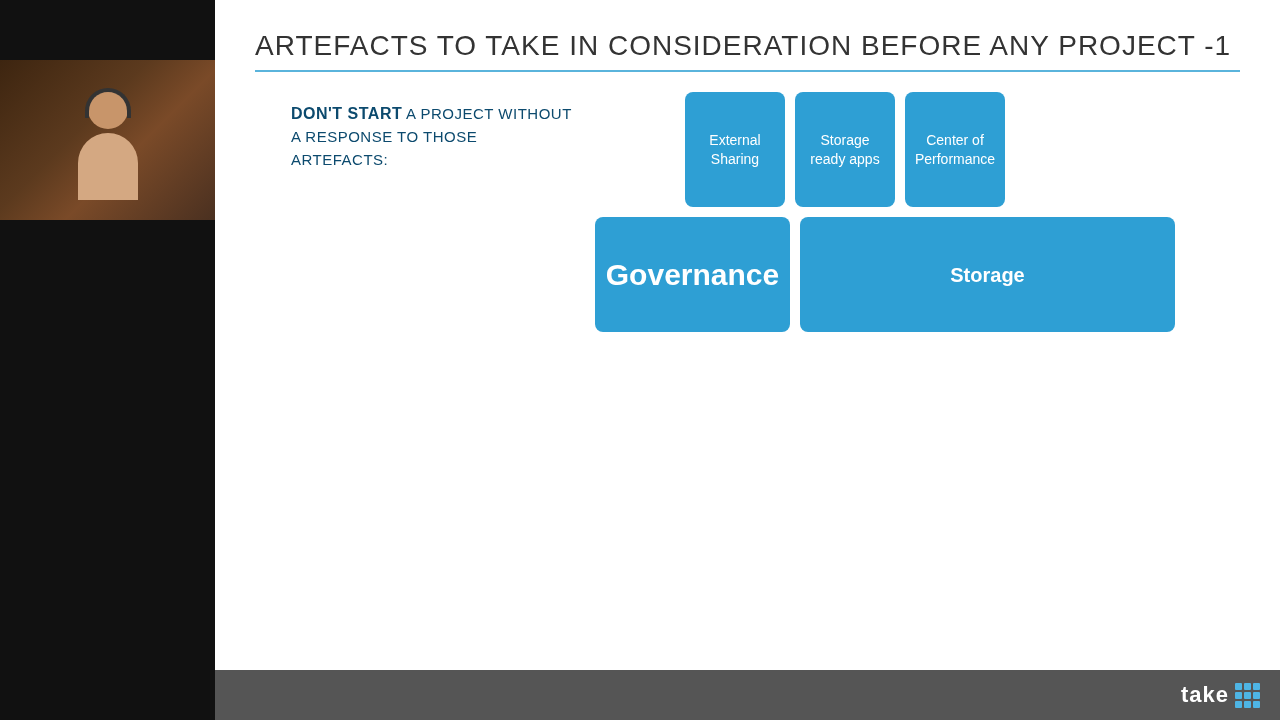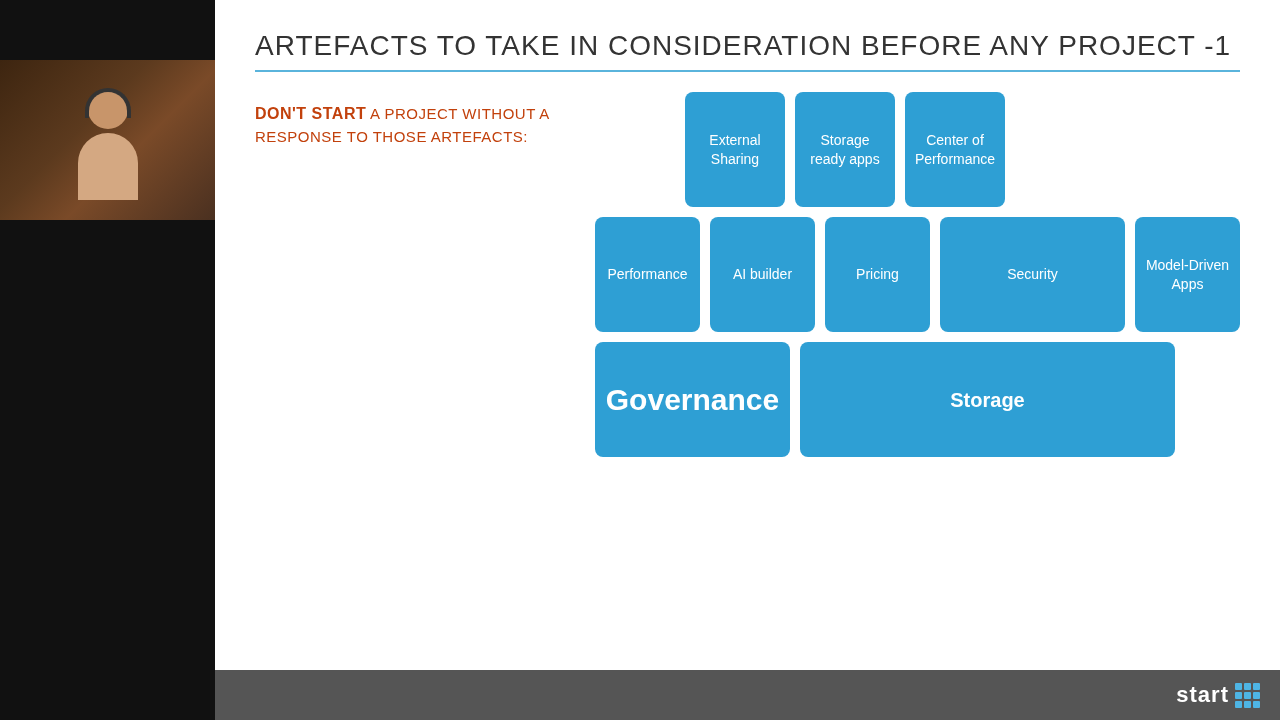--- a/index.html
+++ b/index.html
@@ -161,25 +161,26 @@
       gap: 20px;
     }
 
     .left-text {
       flex: 0 0 320px;
       padding-top: 10px;
     }
 
     .intro-text {
       font-size: 15px;
-      color: #c2410c;
+      color: #0c4a6e;
       line-height: 1.5;
       font-variant: small-caps;
       text-transform: uppercase;
       letter-spacing: 0.5px;
+      margin-left: 36px;
     }
 
     .intro-text .dont {
       font-weight: bold;
       font-size: 16px;
     }
 
     
     .boxes-area {
       flex: 1;
@@ -292,54 +293,37 @@
             <span>External Sharing</span>
           </div>
           <div class="box box-sm">
             <span>Storage ready apps</span>
           </div>
           <div class="box box-sm">
             <span>Center of Performance</span>
           </div>
         </div>
 
-        <div class="row-2">
-          <div class="box box-md">
-            <span>Performance</span>
-          </div>
-          <div class="box box-md">
-            <span>AI builder</span>
-          </div>
-          <div class="box box-md">
-            <span>Pricing</span>
-          </div>
-          <div class="box box-security">
-            <span>Security</span>
-          </div>
-          <div class="box box-model-driven">
-            <span>Model-Driven Apps</span>
-          </div>
-        </div>
 
         <div class="row-3">
           <div class="box box-governance">
             <span>Governance</span>
           </div>
           <div class="box box-storage">
             <span>Storage</span>
           </div>
         </div>
 
       </div>
     </div>
   </div>
 
   <div class="bottom-bar">
     <div class="neoxy-logo">
-      <span>start</span>
+      <span>take</span>
       <div class="neoxy-grid">
         <div class="neoxy-dot"></div>
         <div class="neoxy-dot"></div>
         <div class="neoxy-dot"></div>
         <div class="neoxy-dot"></div>
         <div class="neoxy-dot"></div>
         <div class="neoxy-dot"></div>
         <div class="neoxy-dot"></div>
         <div class="neoxy-dot"></div>
         <div class="neoxy-dot"></div>

